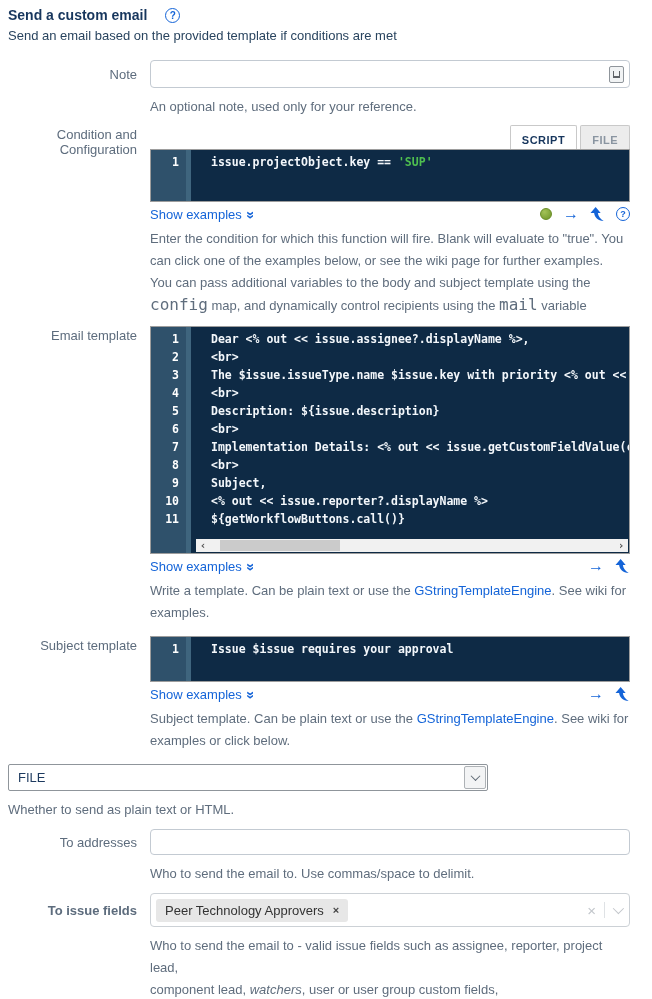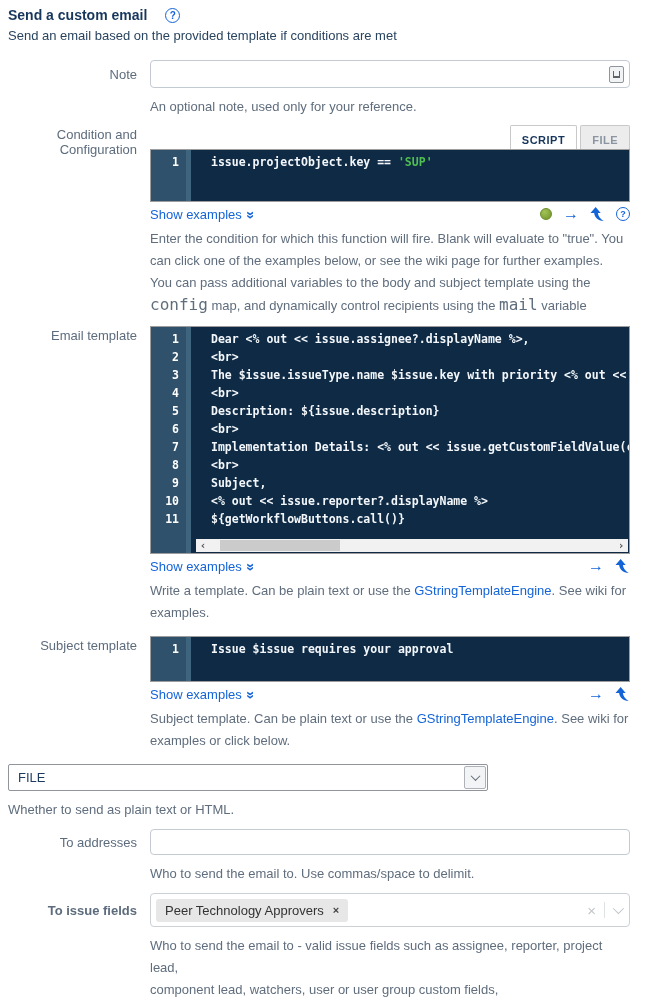--- a/index.html
+++ b/index.html
@@ -65,21 +65,21 @@
   .dbl-chev { display:inline-block; transform:rotate(-90deg) translateX(-1px);
     font-weight:bold; font-size:14px; color:var(--link); }
   .icon-strip { display:flex; align-items:center; gap:11px; }
   .green-dot { width:12px; height:12px; border-radius:50%;
     background:radial-gradient(circle at 35% 30%, #a3c257, #6e9527); border:1px solid #688c25; }
   .run-arrow { color:var(--link); font-size:16px; font-weight:bold; line-height:14px; }
   .top-arrow svg { display:block; }
   .q-small { width:14px; height:14px; font-size:9px; }
 
   .seg-mono { font-family:"DejaVu Sans Mono", monospace; font-size:16px; }
-  .seg-italic { }
+  .seg-italic { font-style:italic; }
   .seg-link { color:var(--link); cursor:pointer; }
   .help-line { line-height:22px; }
 
   
   .select { position:relative; width:100%; height:27px; border:1px solid #8f959b;
     border-radius:2px; background:#fff; display:flex; align-items:center;
     padding-left:9px; color:#1d3a5f; cursor:pointer; }
   .select-btn { position:absolute; top:1px; right:1px; bottom:1px; width:22px;
     background:#f3f4f5; border:1px solid #aeb2b6; border-radius:2px;
     display:flex; align-items:center; justify-content:center; }

